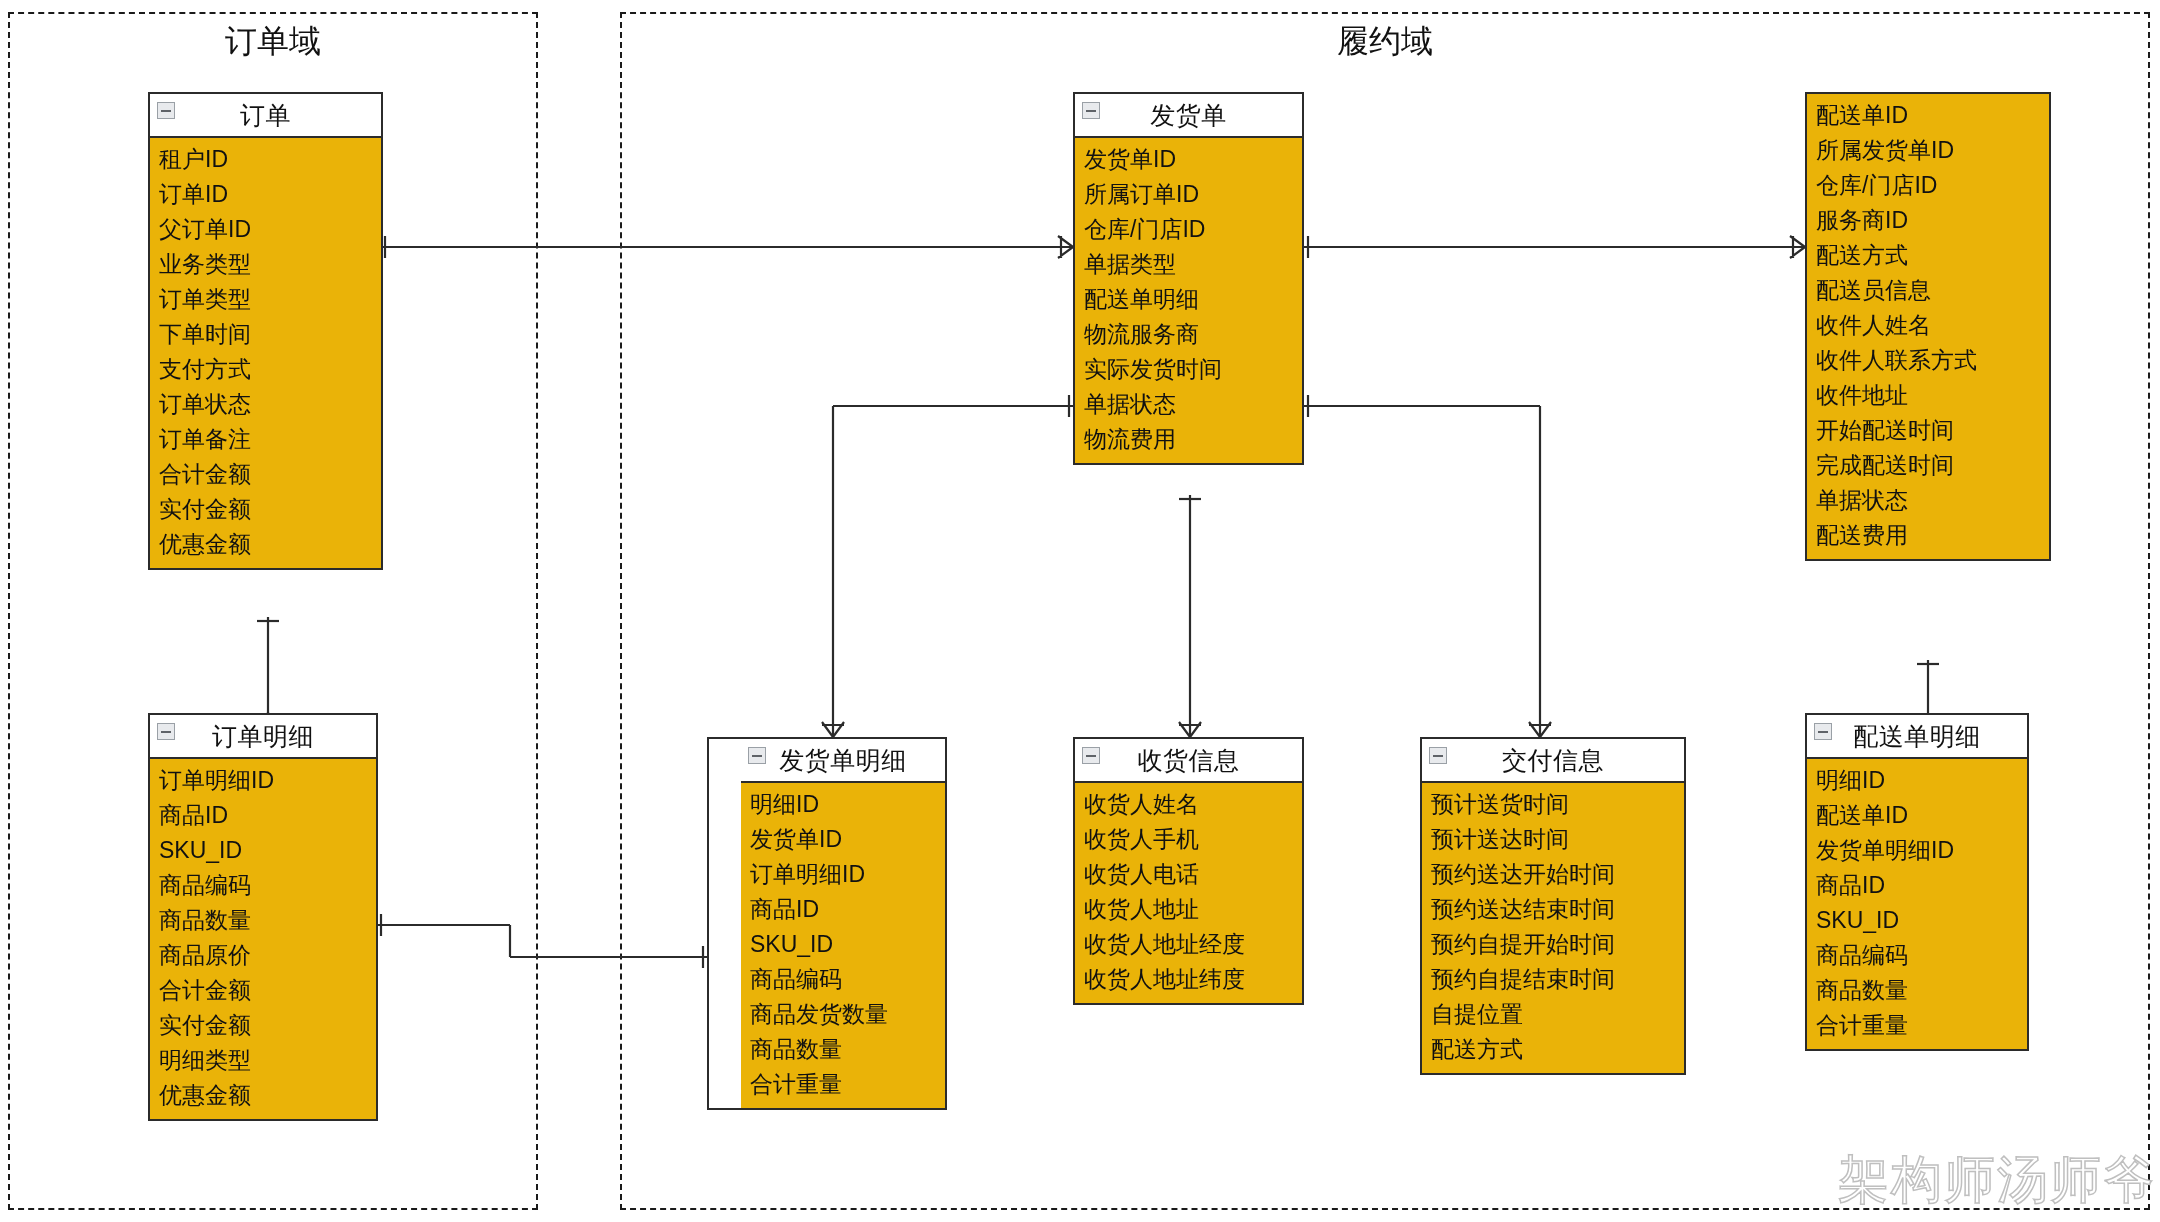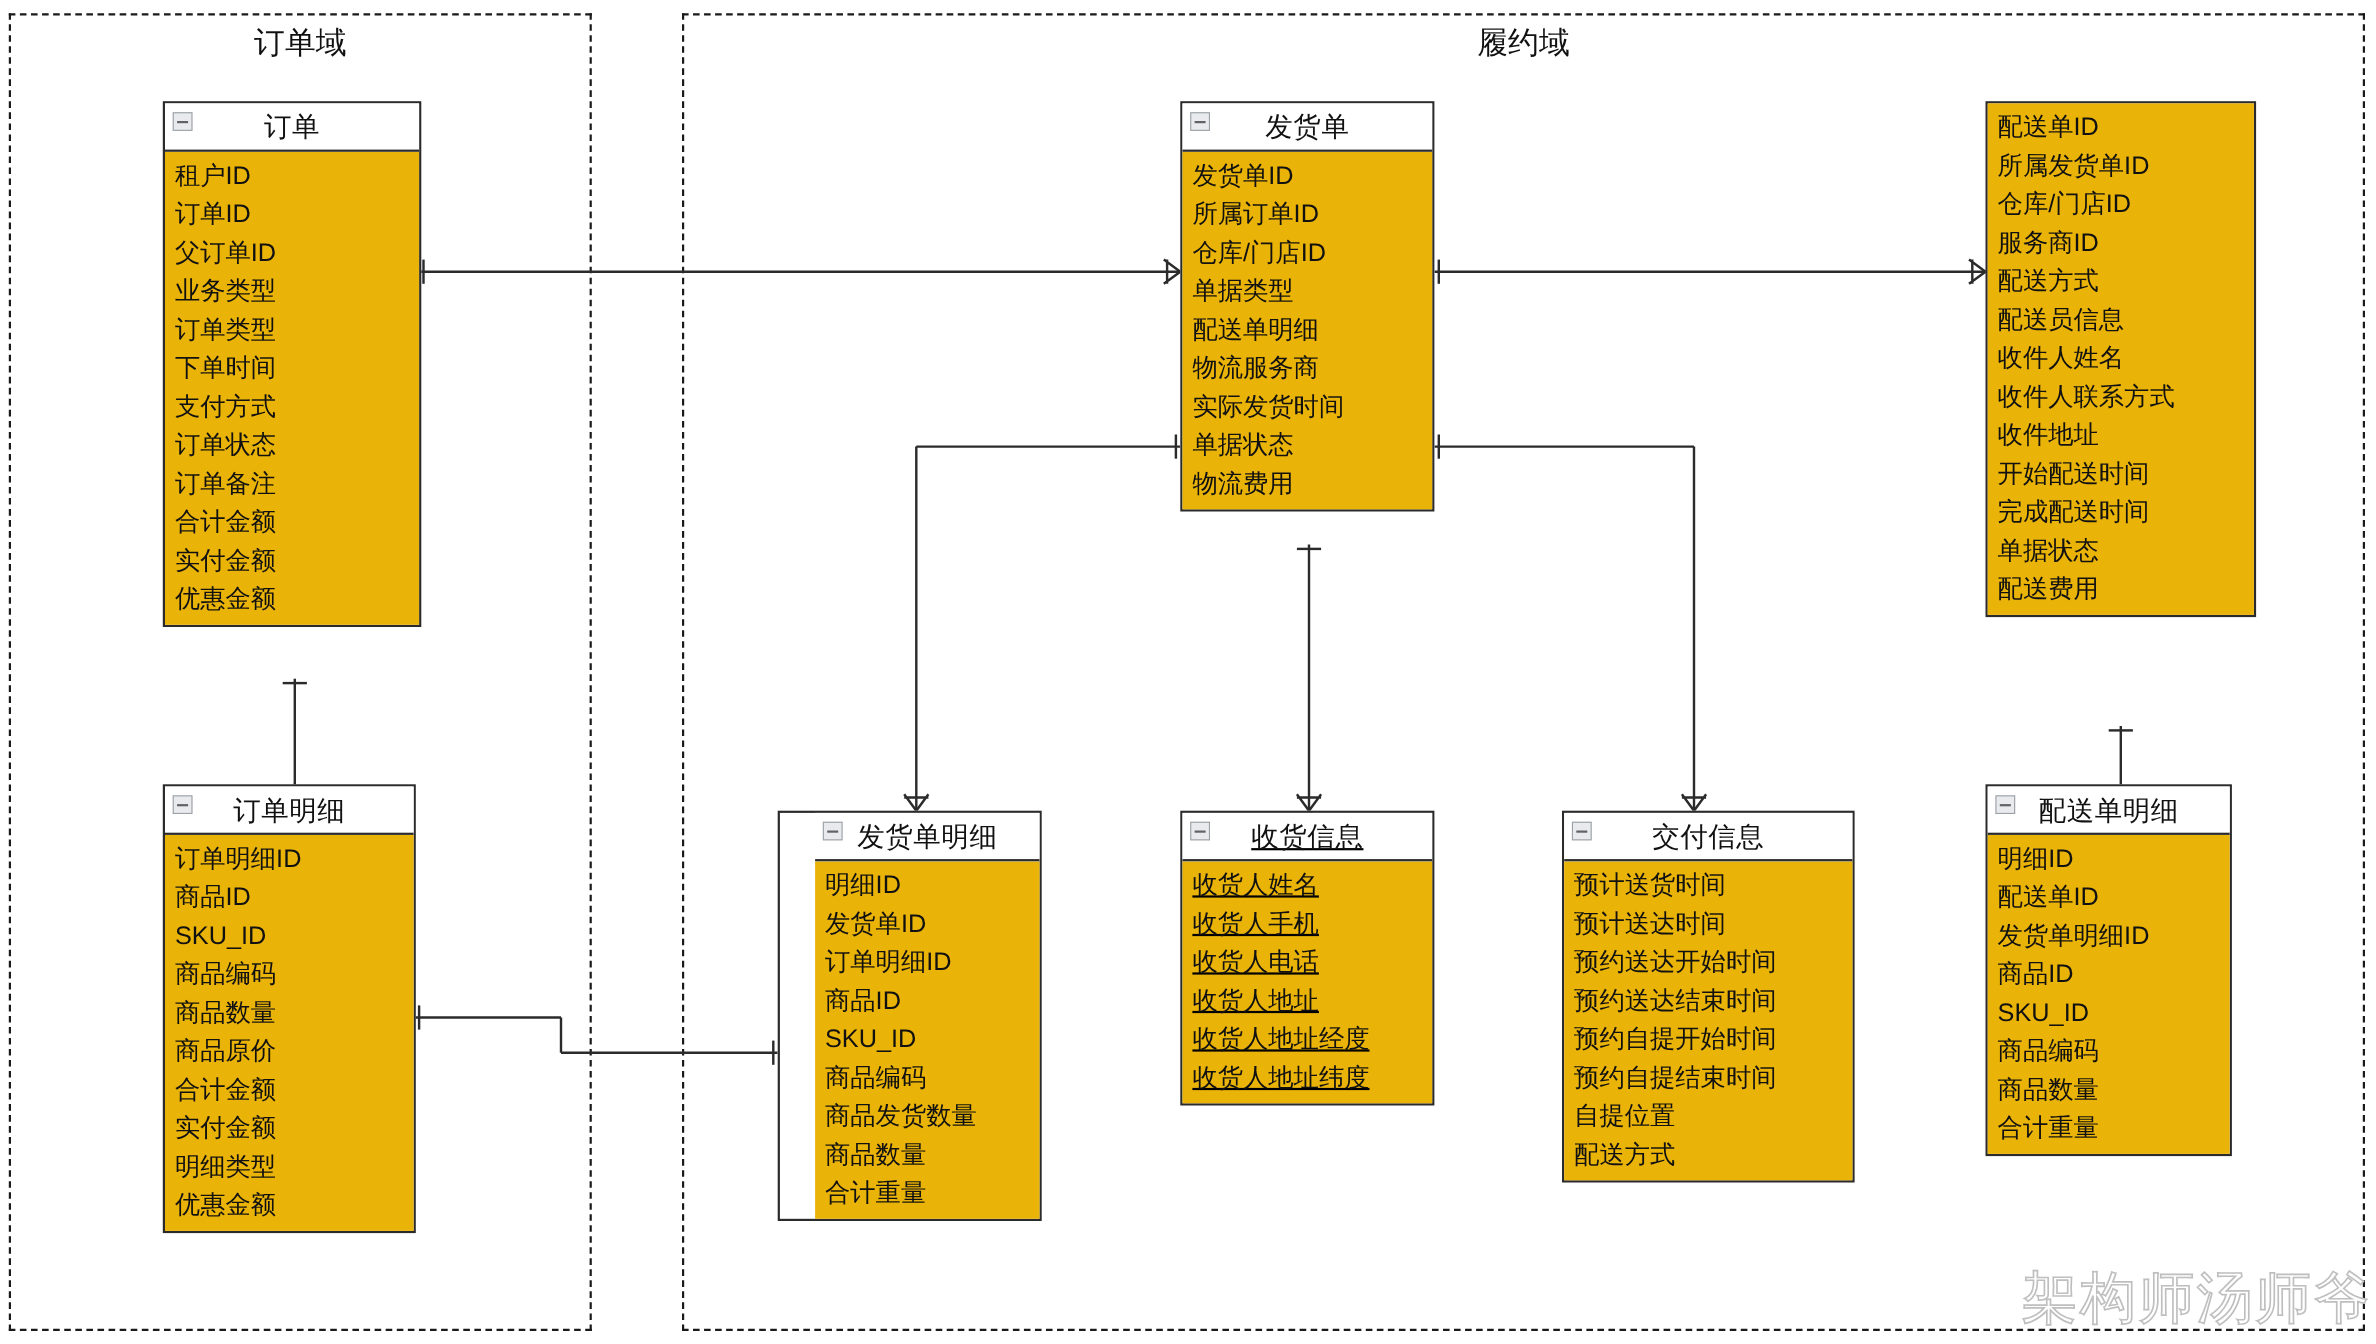--- a/index.html
+++ b/index.html
@@ -26,21 +26,21 @@
     pointer-events: none;
   }
   .domain-box {
     position: absolute;
     border: 2px dashed #1a1a1a;
     box-sizing: border-box;
     background: transparent;
   }
   .domain-title {
     position: absolute;
-    font-size: 28px;
+    font-size: 32px;
     color: #111111;
     white-space: nowrap;
     text-align: center;
     font-weight: normal;
   }
   .entity {
     position: absolute;
     box-sizing: border-box;
     border: 2px solid #2b2b2b;
     background: #ffffff;
@@ -241,21 +241,21 @@
       <div class="field">订单明细ID</div>
       <div class="field">商品ID</div>
       <div class="field">SKU_ID</div>
       <div class="field">商品编码</div>
       <div class="field">商品发货数量</div>
       <div class="field">商品数量</div>
       <div class="field">合计重量</div>
     </div>
   </div>
 
-  <div class="entity" style="left:1073px; top:737px; width:231px;text-decoration:underline;">
+  <div class="entity" style="left:1073px; top:737px; width:231px;">
     <div class="entity-header">
       <span class="collapse-icon"></span>
       <span class="entity-title">收货信息</span>
     </div>
     <div class="entity-body">
       <div class="field">收货人姓名</div>
       <div class="field">收货人手机</div>
       <div class="field">收货人电话</div>
       <div class="field">收货人地址</div>
       <div class="field">收货人地址经度</div>

